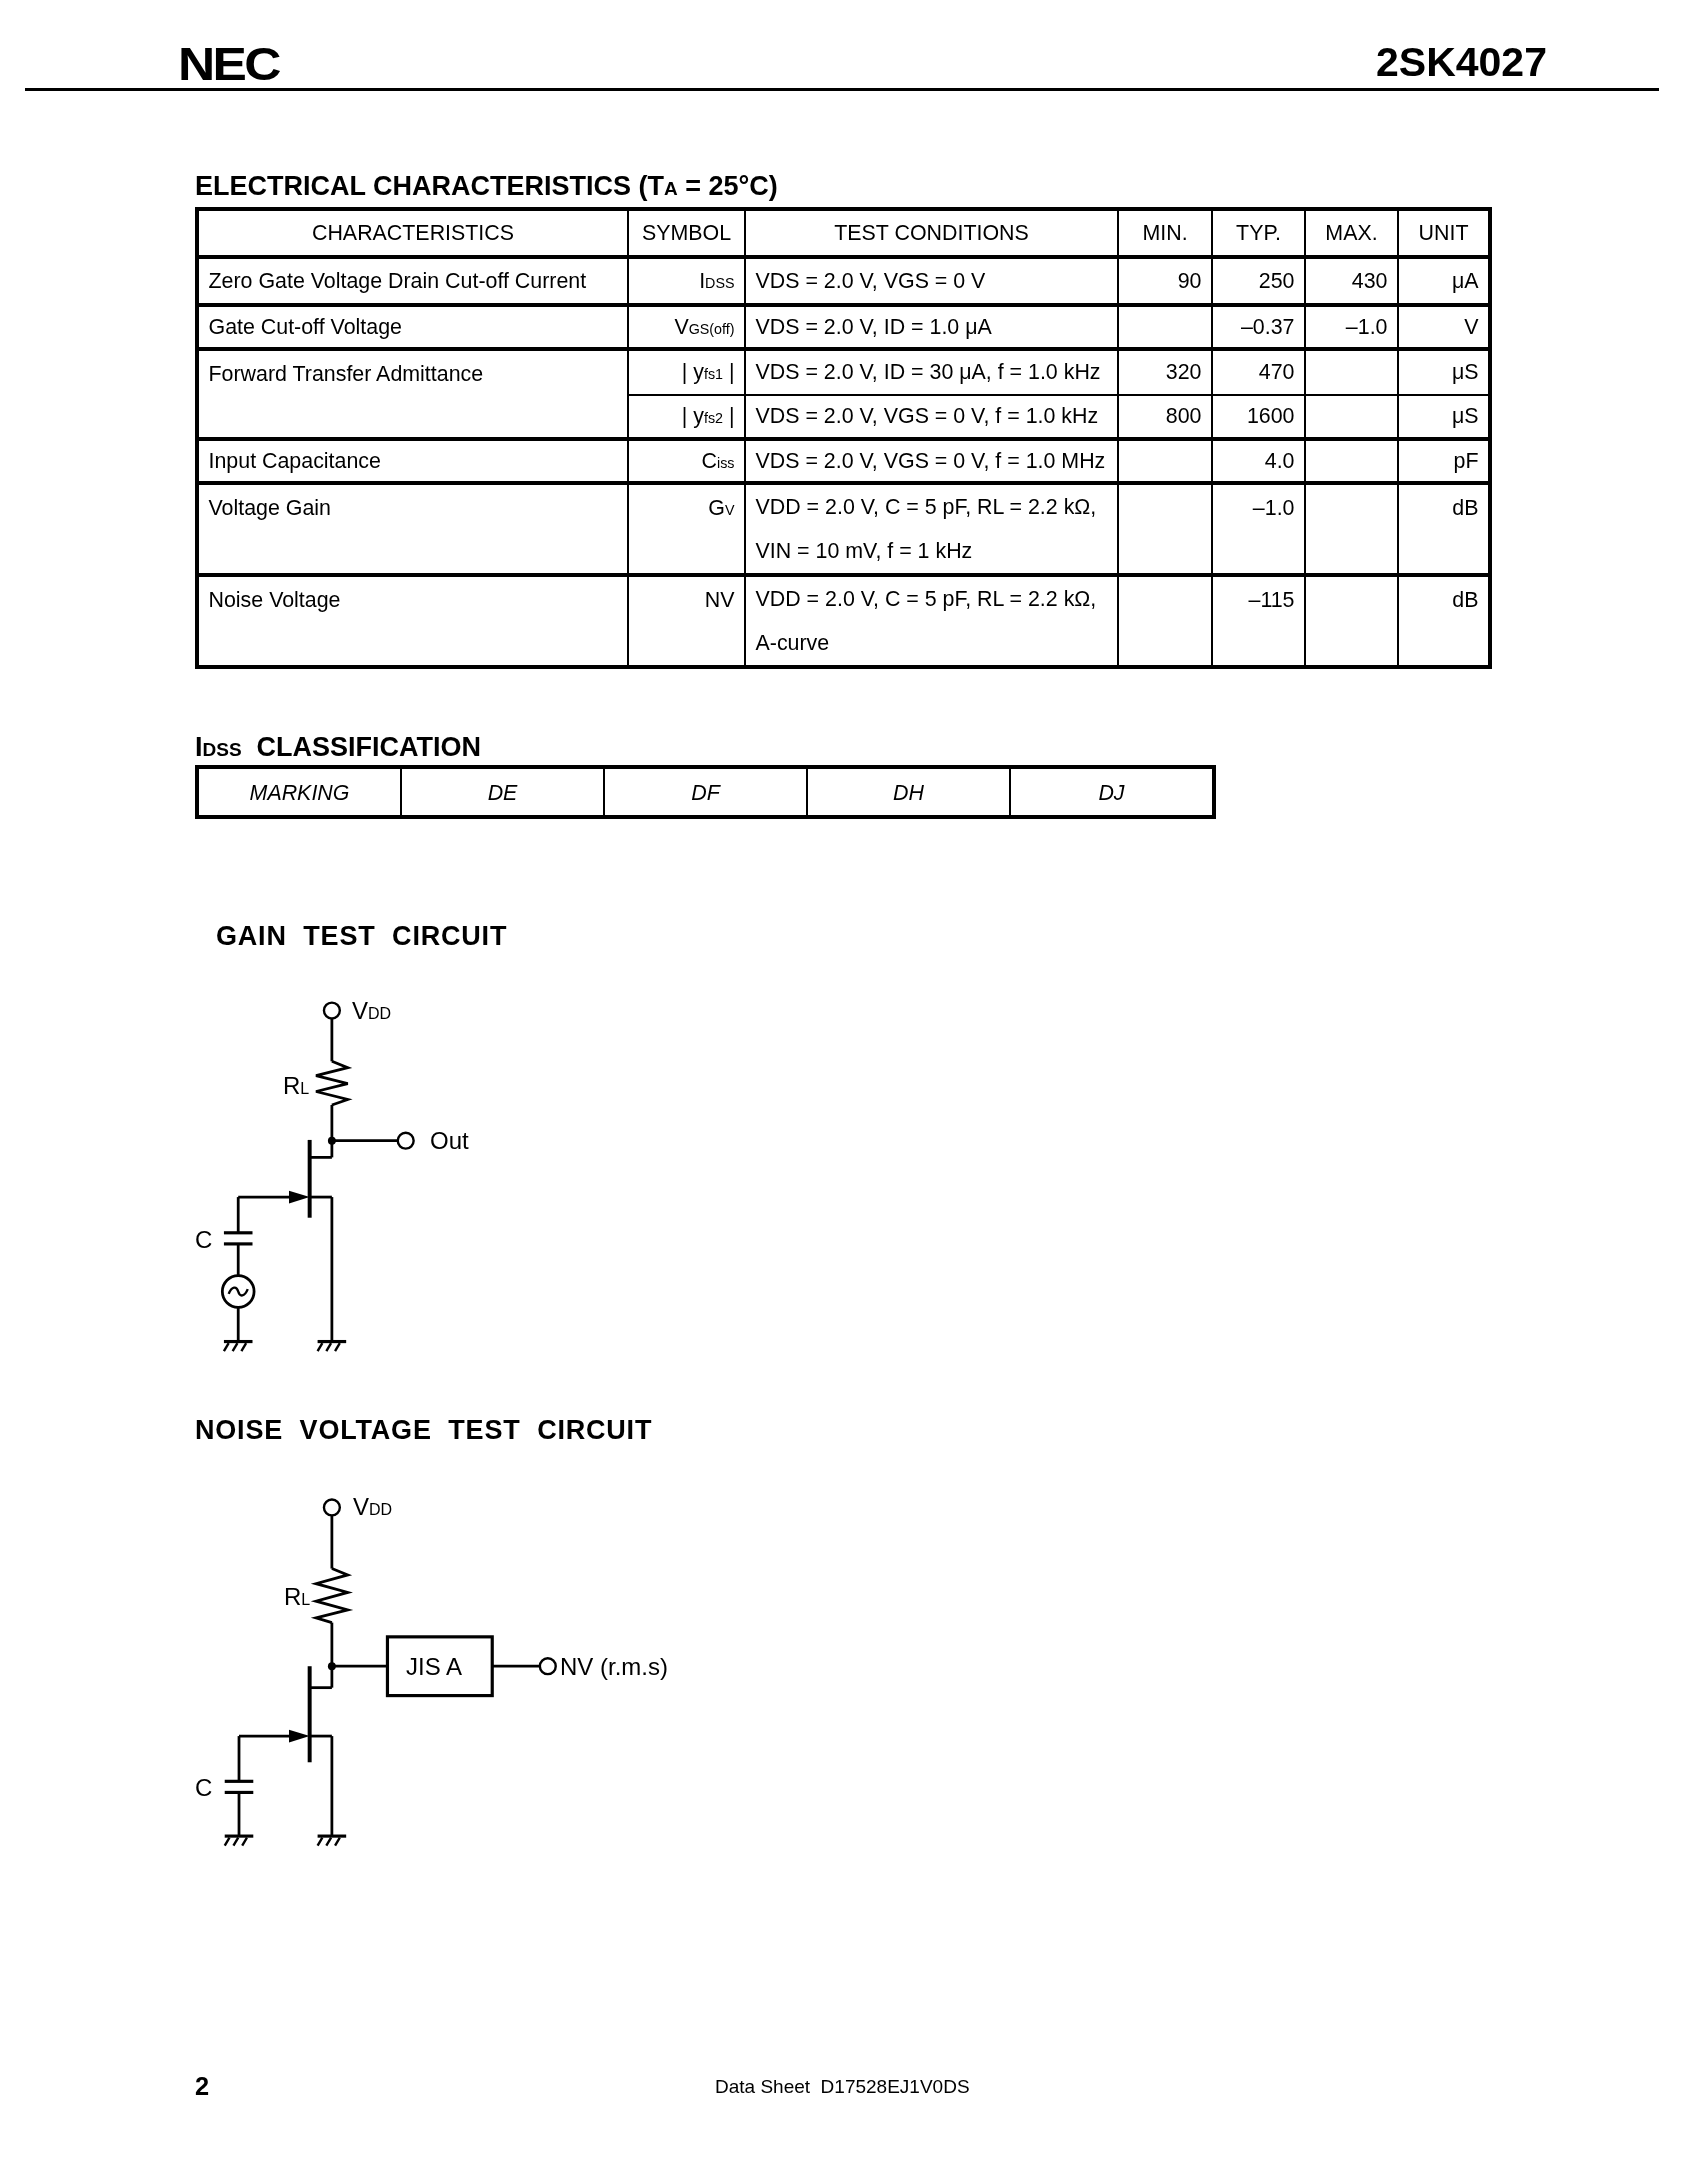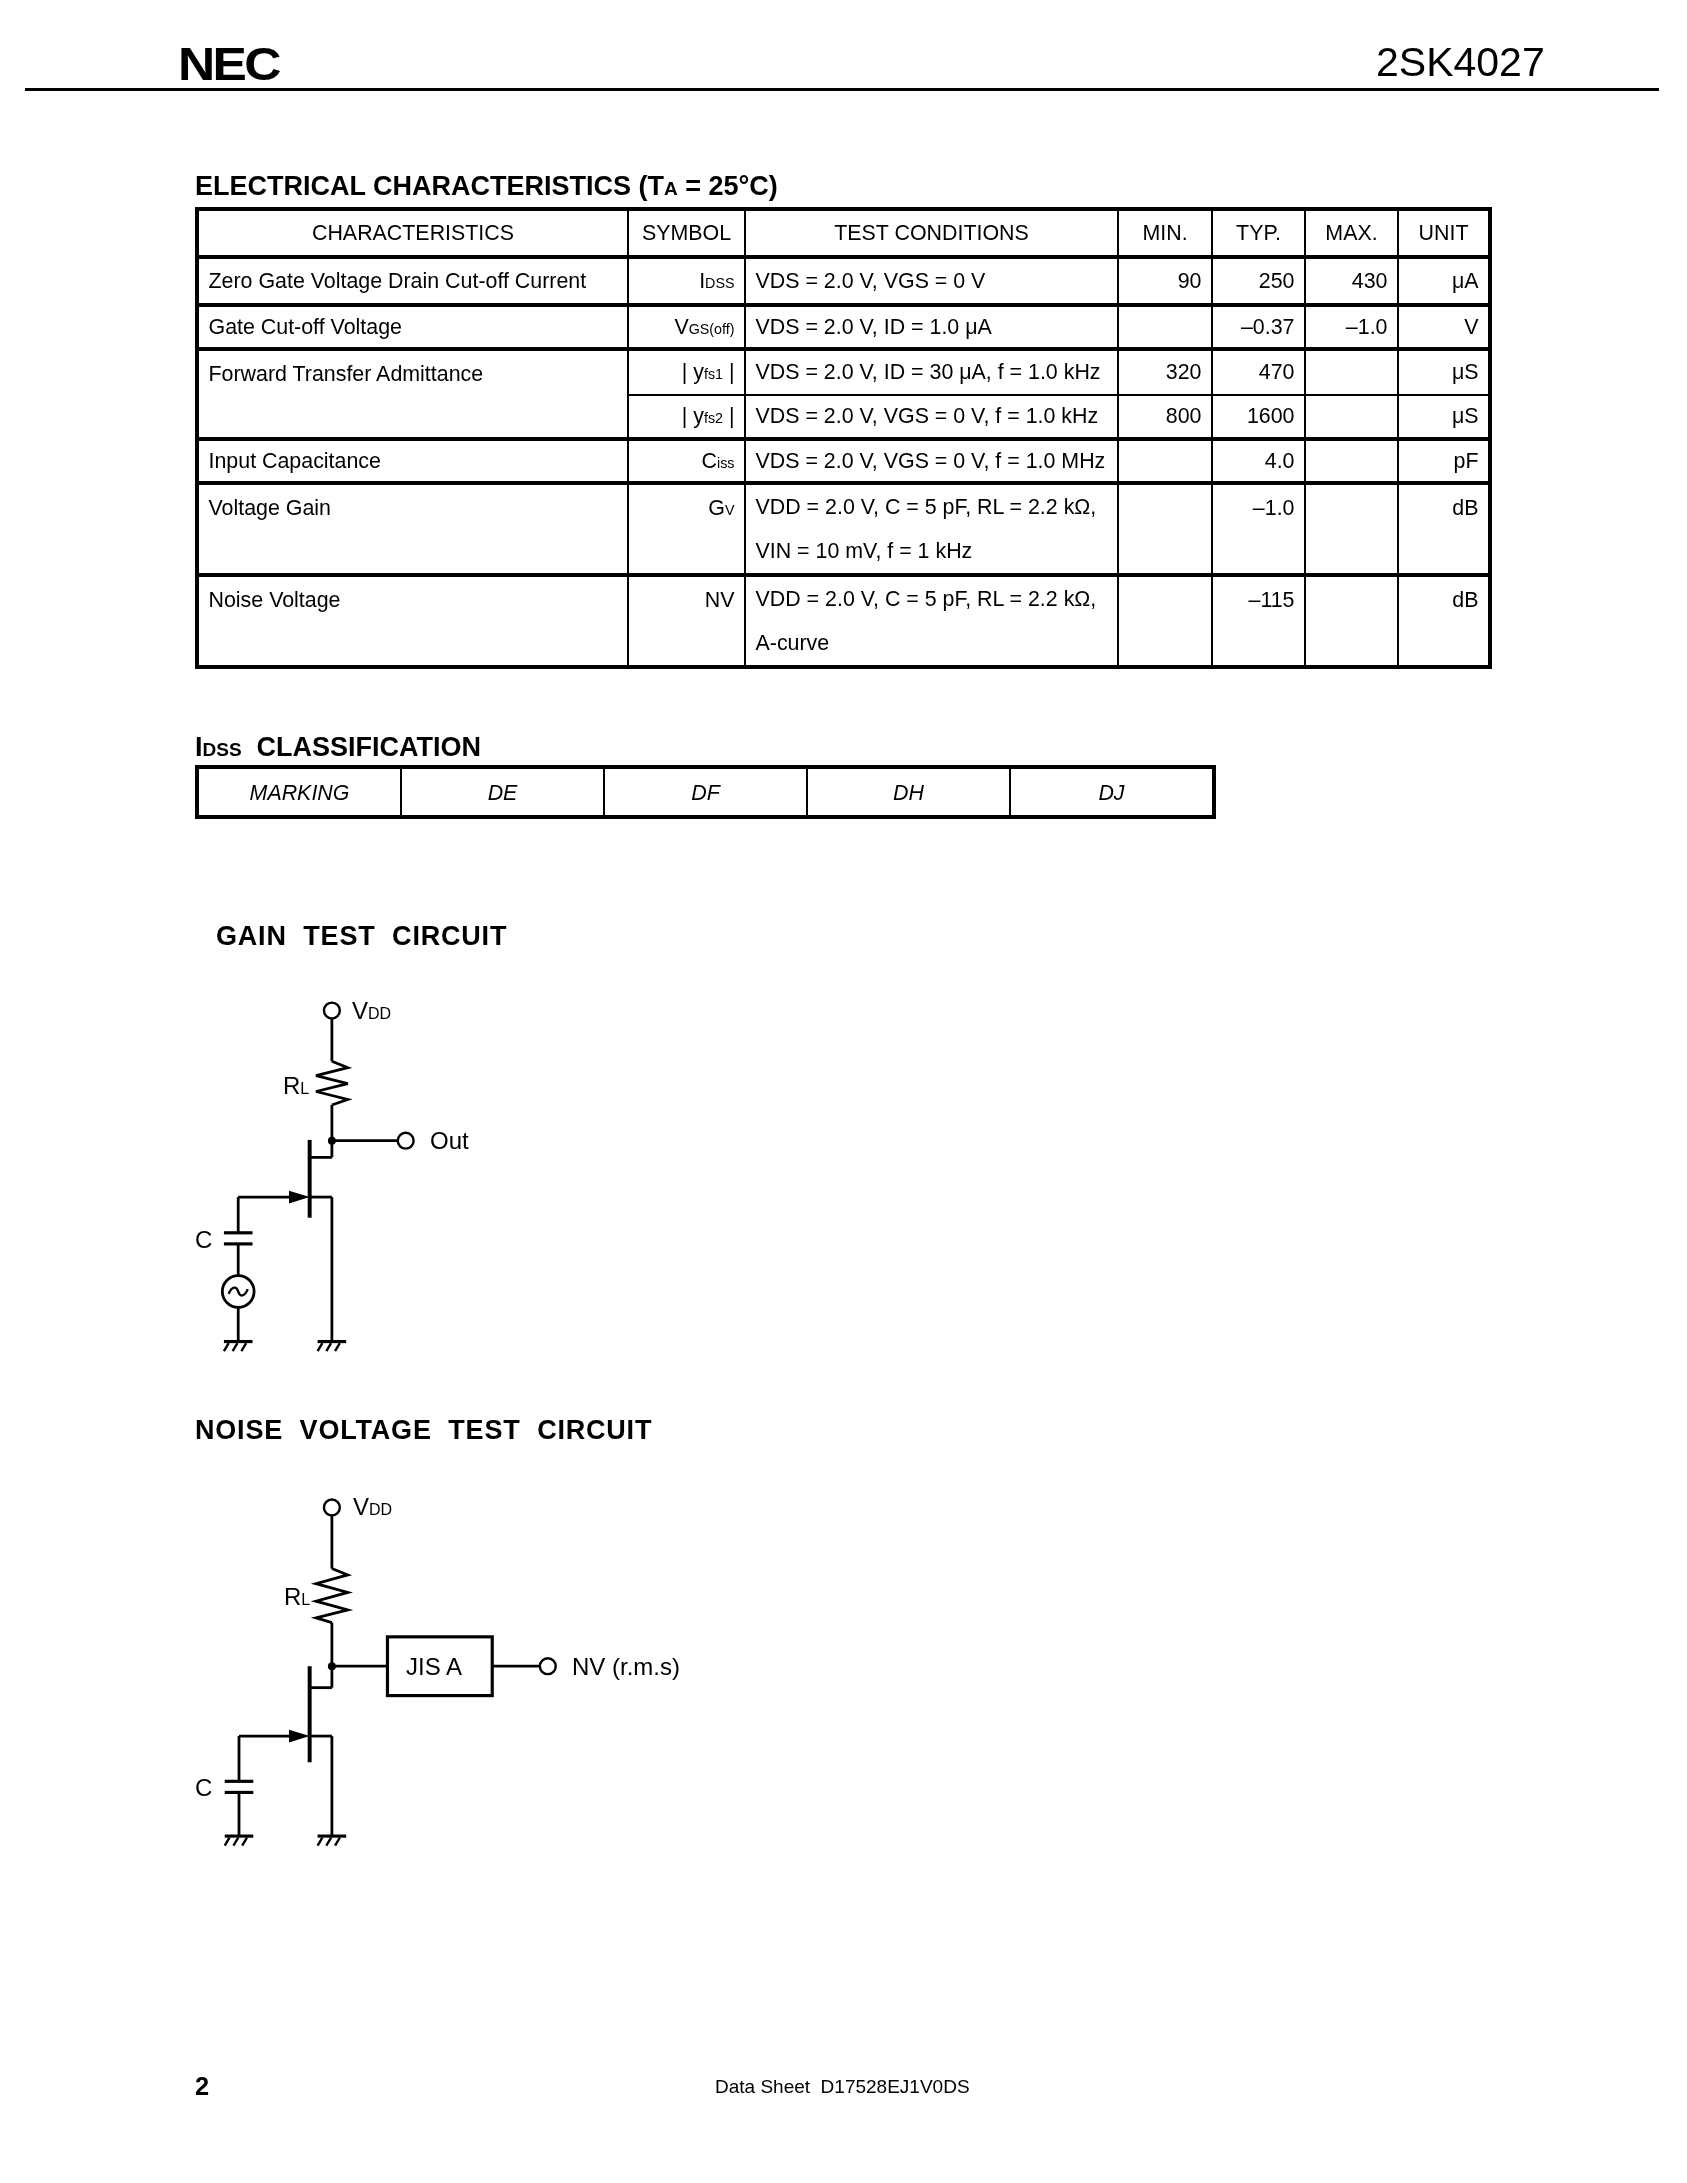--- a/index.html
+++ b/index.html
@@ -1,21 +1,21 @@
 <!DOCTYPE html>
 <html style="font-size:12.7px"><head>
 <meta charset="utf-8">
 <style>
   html, body { margin:0; padding:0; background:#ffffff; }
   body { width:1687px; height:2183px; position:relative; overflow:hidden;
          font-family:"Liberation Sans", sans-serif; color:#000; }
   .abs { position:absolute; }
   .logo { left:178px; top:41px; font-family:"Liberation Sans", sans-serif; font-weight:bold;
           font-size:46px; letter-spacing:-2.4px; transform:scaleX(1.12); transform-origin:left top; line-height:46px; }
-  .partno { left:1376px; top:40px; font-weight:normal; font-size:41px; line-height:44px; }
+  .partno { left:1376px; top:40px; font-weight:bold; font-size:41px; line-height:44px; }
   .header-rule { left:25.4px; top:88px; width:1634px; height:3.2px; background:#000; }
   .h-section { font-weight:bold; font-size:27px; line-height:30px; white-space:nowrap; }
   .h-section .sub { font-size:19px; }
   .heading-ec { left:195px; top:171px; }
   .heading-idss { left:195px; top:732px; }
   .heading-gain { left:179px; top:921px;margin-left:37px; }
   .heading-noise { left:195px; top:1415px; letter-spacing:0.8px; }
 
   table.ec { position:absolute; left:195px; top:207px; border-collapse:collapse; border:4.8px solid #000; }
   table.ec td { border:2.4px solid #000; font-size:21.4px; padding:0 9.5px; height:40px; white-space:nowrap; vertical-align:middle; }
@@ -224,18 +224,18 @@
 </svg>
 
 <div class="lbl" style="left:352px; top:998px;"><span>V</span><span class="s">DD</span></div>
 <div class="lbl" style="left:283px; top:1073px;"><span>R</span><span class="s">L</span></div>
 <div class="lbl" style="left:430px; top:1128px;">Out</div>
 <div class="lbl" style="left:195px; top:1227px;">C</div>
 
 <div class="lbl" style="left:353px; top:1494px;"><span>V</span><span class="s">DD</span></div>
 <div class="lbl" style="left:284px; top:1584px;"><span>R</span><span class="s">L</span></div>
 <div class="lbl" style="left:406px; top:1654px; width:85px; ">JIS A</div>
-<div class="lbl" style="left:572px; top:1654px;">NV (r.m.s)</div>
+<div class="lbl" style="left:560px; top:1654px;">NV (r.m.s)</div>
 <div class="lbl" style="left:195px; top:1775px;">C</div>
 
 <div class="abs footer-page">2</div>
 <div class="abs footer-doc" style="white-space:pre">Data Sheet  D17528EJ1V0DS</div>
 
 
 </body></html>

